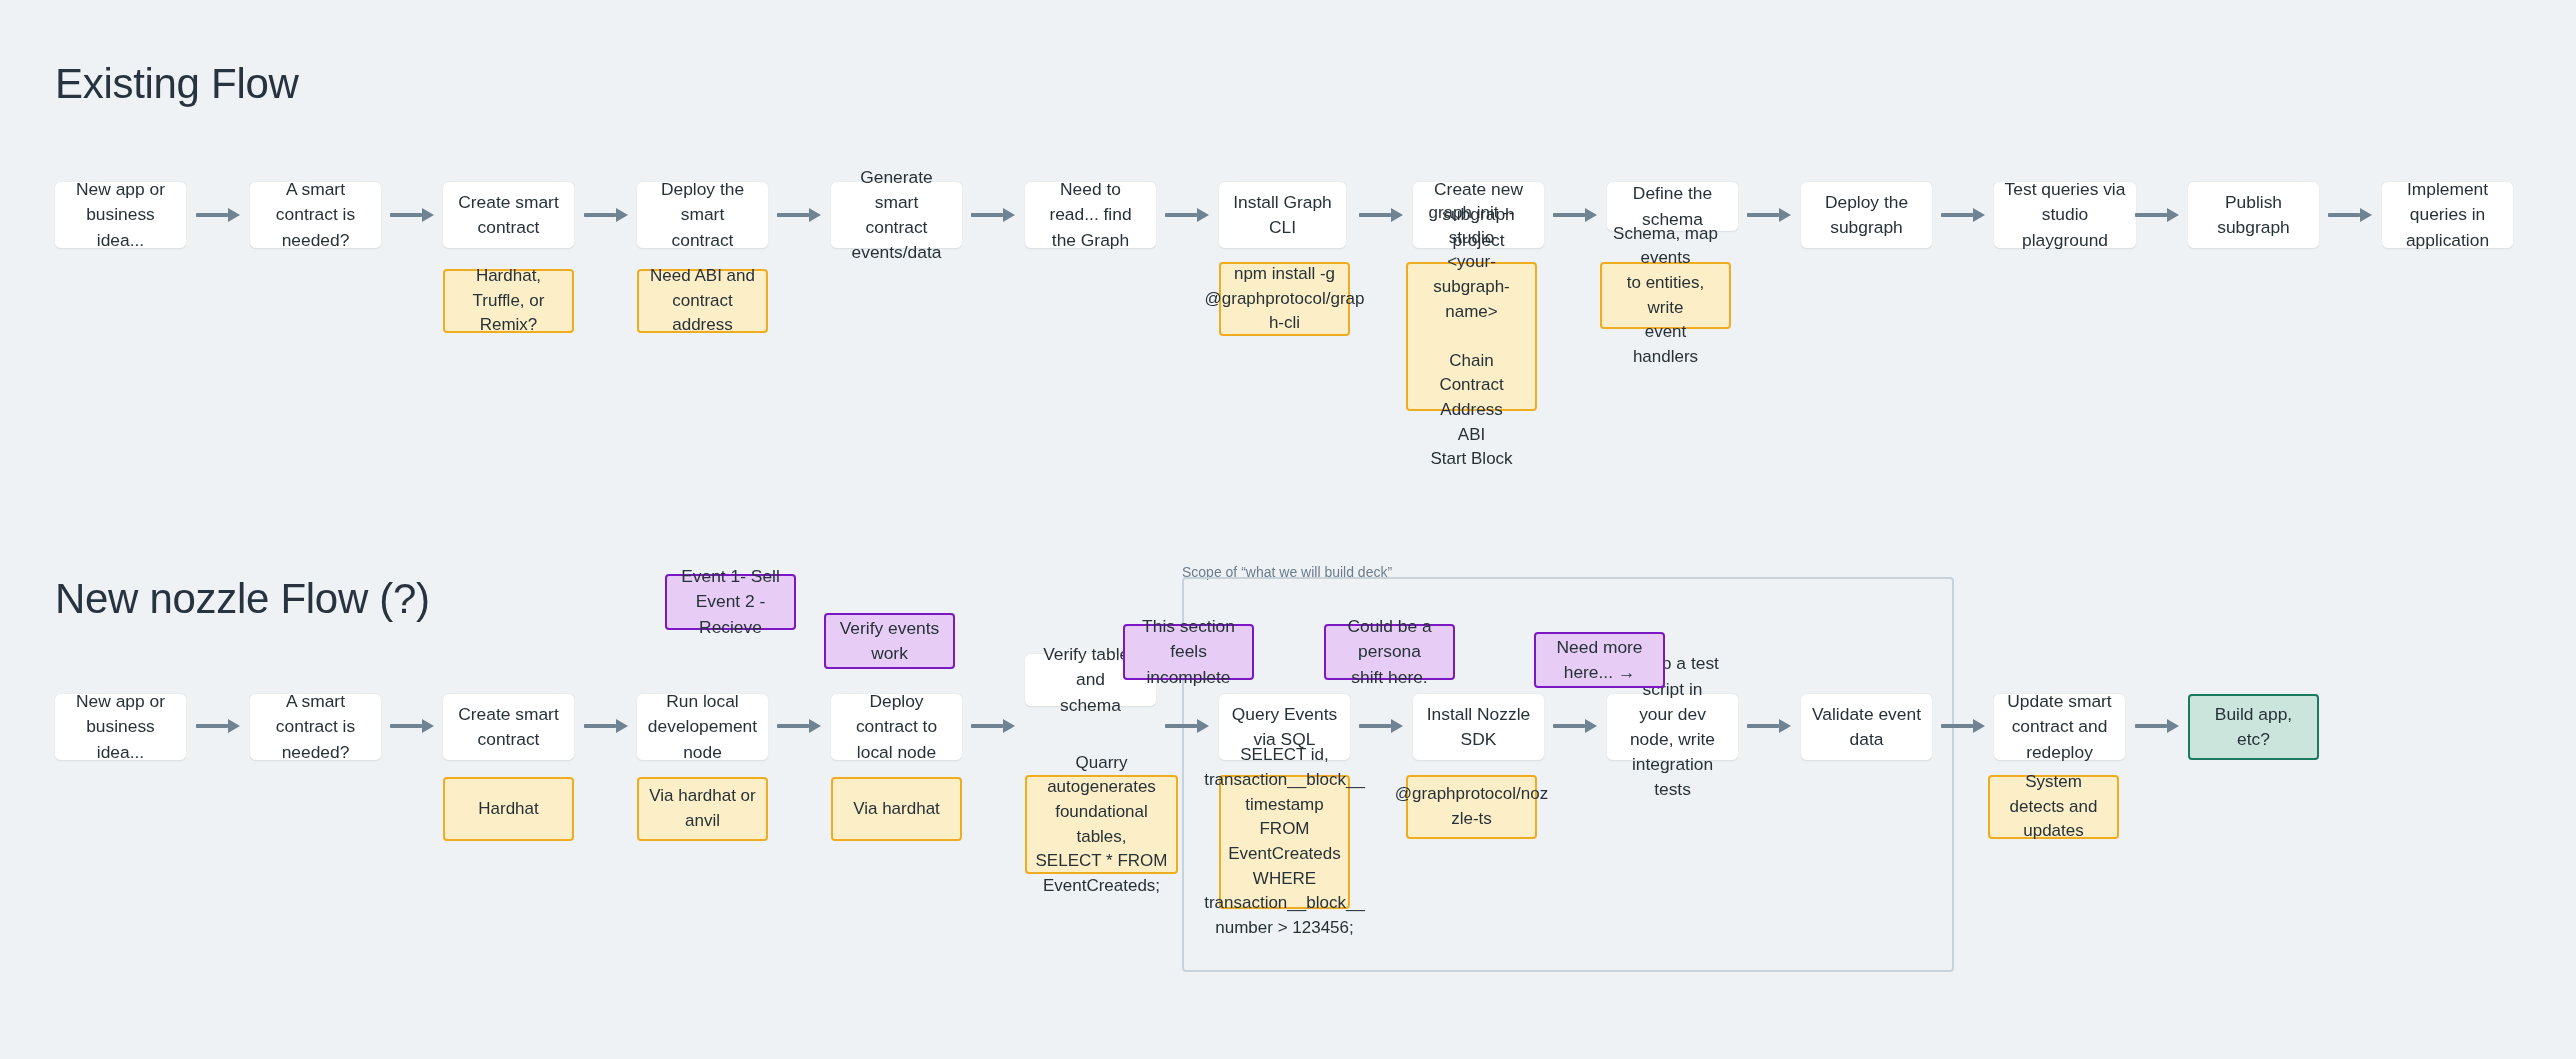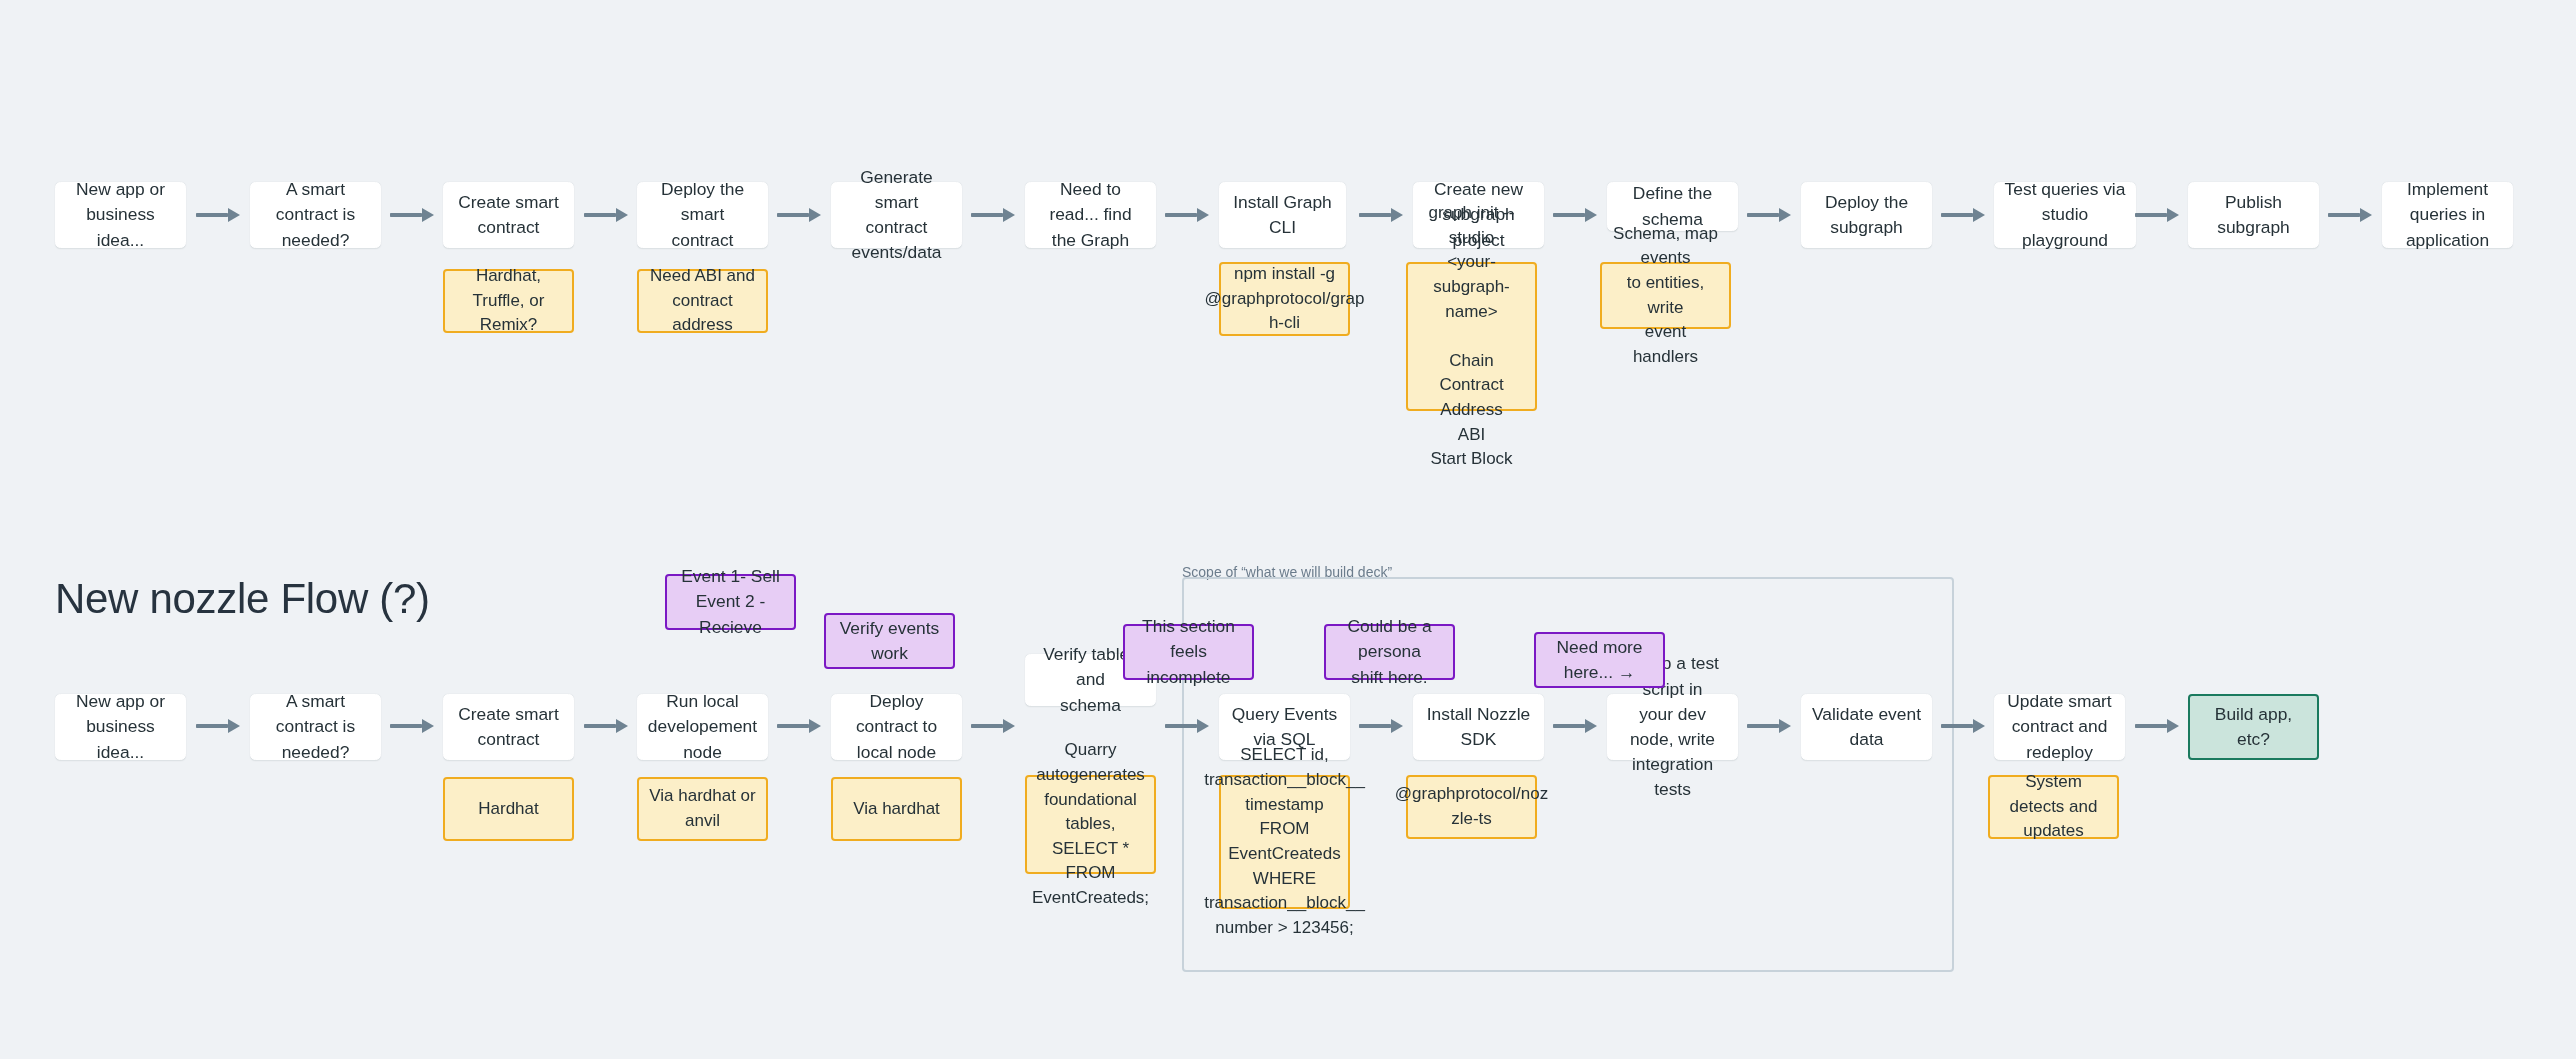--- a/index.html
+++ b/index.html
@@ -113,20 +113,21 @@
     border-top: 7.4px solid transparent;
     border-bottom: 7.4px solid transparent;
     border-left: 12px solid #6f8392;
   }
 </style>
 </head>
 <body>
 
 <div class="canvas">
 
+  <div class="section-title" style="left:55px; top:60px;">Existing Flow</div>
 
   <div class="node node-step" style="left:55px; top:182px; width:131px; height:66px;">
     <span class="node-text">New app or business
 idea...</span>
   </div>
   <div class="node node-step" style="left:250px; top:182px; width:131px; height:66px;">
     <span class="node-text">A smart contract is
 needed?</span>
   </div>
   <div class="node node-step" style="left:443px; top:182px; width:131px; height:66px;">
@@ -347,21 +348,21 @@
 
   <div class="node node-note" style="left:443px; top:777px; width:131px; height:64px;">
     <span class="node-text">Hardhat</span>
   </div>
   <div class="node node-note" style="left:637px; top:777px; width:131px; height:64px;">
     <span class="node-text">Via hardhat or anvil</span>
   </div>
   <div class="node node-note" style="left:831px; top:777px; width:131px; height:64px;">
     <span class="node-text">Via hardhat</span>
   </div>
-  <div class="node node-note" style="left:1025px; top:775px; width:131px; height:99px;">
+  <div class="node node-note" style="left:1025px; top:775px; width:153px; height:99px;">
     <span class="node-text">Quarry
 autogenerates
 foundational tables,
 SELECT * FROM
 EventCreateds;</span>
   </div>
   <div class="node node-note" style="left:1219px; top:775px; width:131px; height:134px;">
     <span class="node-text">SELECT id,
 transaction__block__
 timestamp

